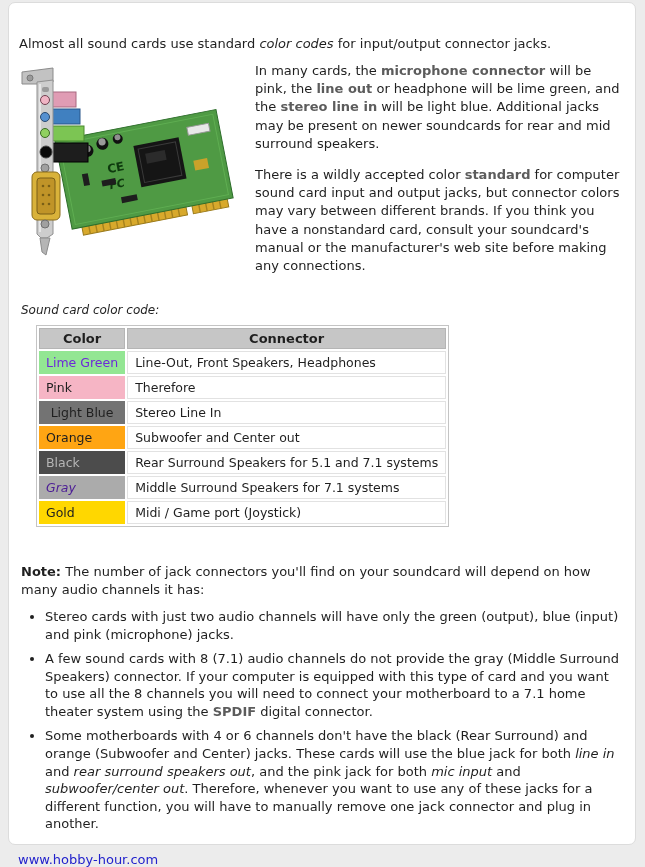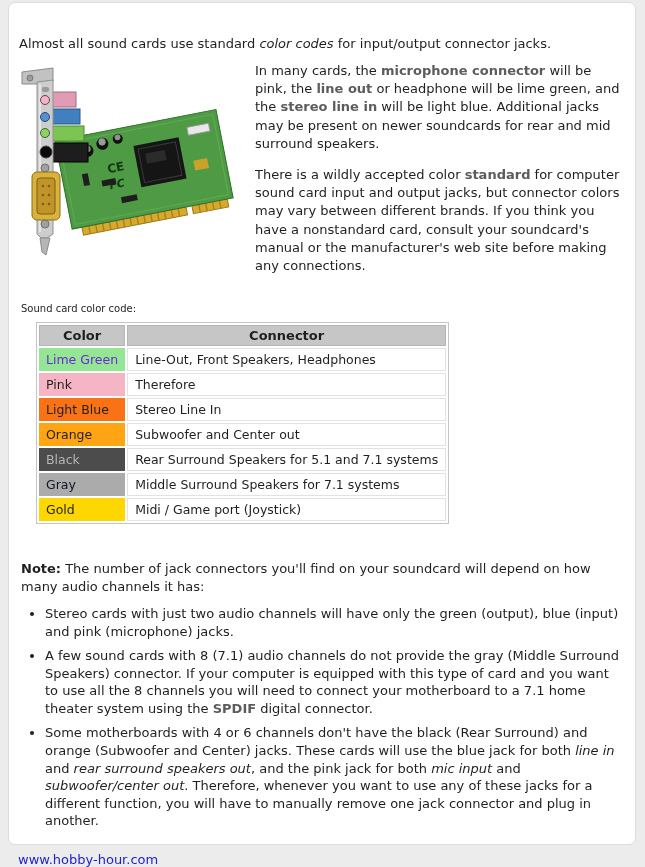--- a/index.html
+++ b/index.html
@@ -27,21 +27,21 @@
     color: #3333cc; text-decoration: underline; cursor: pointer;
   }
 
   .intro { margin: 21px 0 0 0; font-size: 13px; }
 
   .media-row { display: flex; margin-top: 11px; }
   .card-image { width: 228px; height: 195px; flex: 0 0 auto; }
   .side-text { margin-left: 8px; width: 378px; font-size: 13px; line-height: 1.4; }
   .side-text p + p { margin-top: 13px; }
 
-  .caption { margin: 28px 0 0 2px; font-size: 10px; }
+  .caption { margin: 28px 0 0 2px; font-style: italic; font-size: 12px; }
 
   table.color-table {
     margin: 8px 0 0 17px;
     border-collapse: separate; border-spacing: 2px;
     border: 1px solid #c4c4c4;
     background: #ffffff;
     font-size: 12.5px;
   }
   table.color-table th {
     background: #c6c6c6; font-weight: bold; text-align: center;
@@ -157,33 +157,33 @@
         <tbody>
           <tr>
               <td class="color-cell" style="background-color: rgb(147, 230, 147); color: #6d28d9;">Lime Green</td>
               <td class="conn-cell">Line-Out, Front Speakers, Headphones</td>
             </tr>
             <tr>
               <td class="color-cell" style="background-color: rgb(246, 181, 197); color: rgb(31, 31, 31);">Pink</td>
               <td class="conn-cell">Therefore</td>
             </tr>
             <tr>
-              <td class="color-cell" style="background-color: #f97316; color: rgb(31, 31, 31);">Light Blue</td>
+              <td class="color-cell" style="background-color: #737373; color: rgb(31, 31, 31); text-align: center;">Light Blue</td>
               <td class="conn-cell">Stereo Line In</td>
             </tr>
             <tr>
               <td class="color-cell" style="background-color: rgb(255, 165, 19); color: rgb(31, 31, 31);">Orange</td>
               <td class="conn-cell">Subwoofer and Center out</td>
             </tr>
             <tr>
               <td class="color-cell" style="background-color: rgb(76, 76, 76); color: rgb(181, 181, 181);">Black</td>
               <td class="conn-cell">Rear Surround Speakers for 5.1 and 7.1 systems</td>
             </tr>
             <tr>
-              <td class="color-cell" style="background-color: rgb(171, 171, 171); color: #0f172a;">Gray</td>
+              <td class="color-cell" style="background-color: rgb(171, 171, 171); color: #4c1d95; font-style: italic;">Gray</td>
               <td class="conn-cell">Middle Surround Speakers for 7.1 systems</td>
             </tr>
             <tr>
               <td class="color-cell" style="background-color: rgb(255, 215, 0); color: rgb(31, 31, 31);">Gold</td>
               <td class="conn-cell">Midi / Game port (Joystick)</td>
             </tr>
         </tbody>
       </table>
 
       <p class="note"><span style="font-weight: 700;">Note:</span><span> The number of jack connectors you'll find on your soundcard will depend on how many audio channels it has:</span></p>

